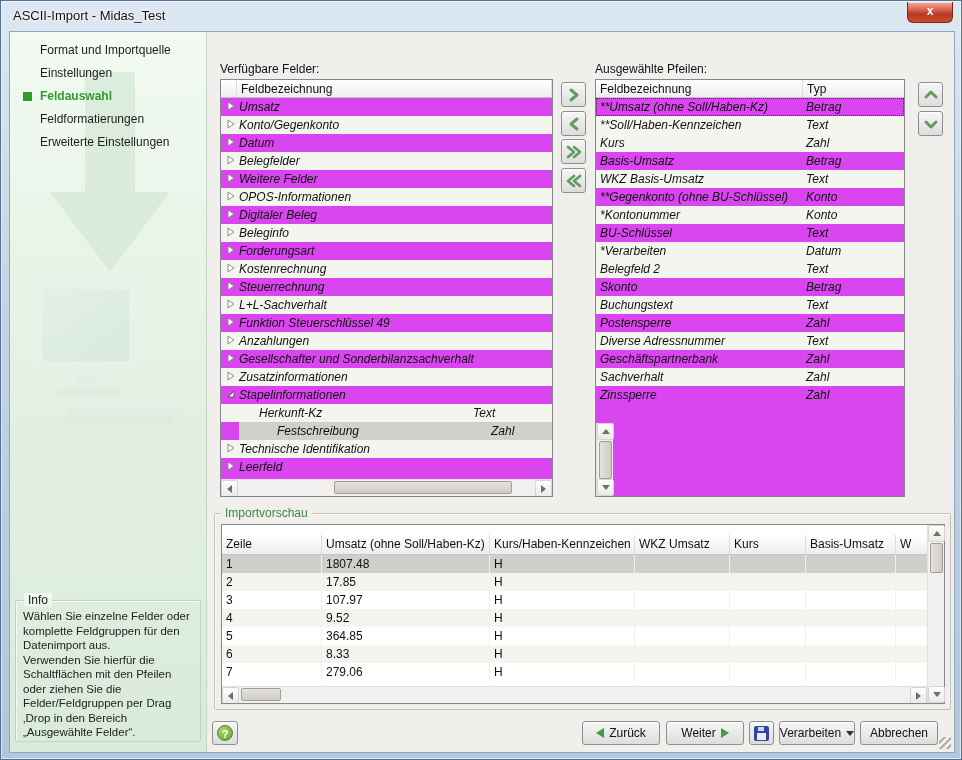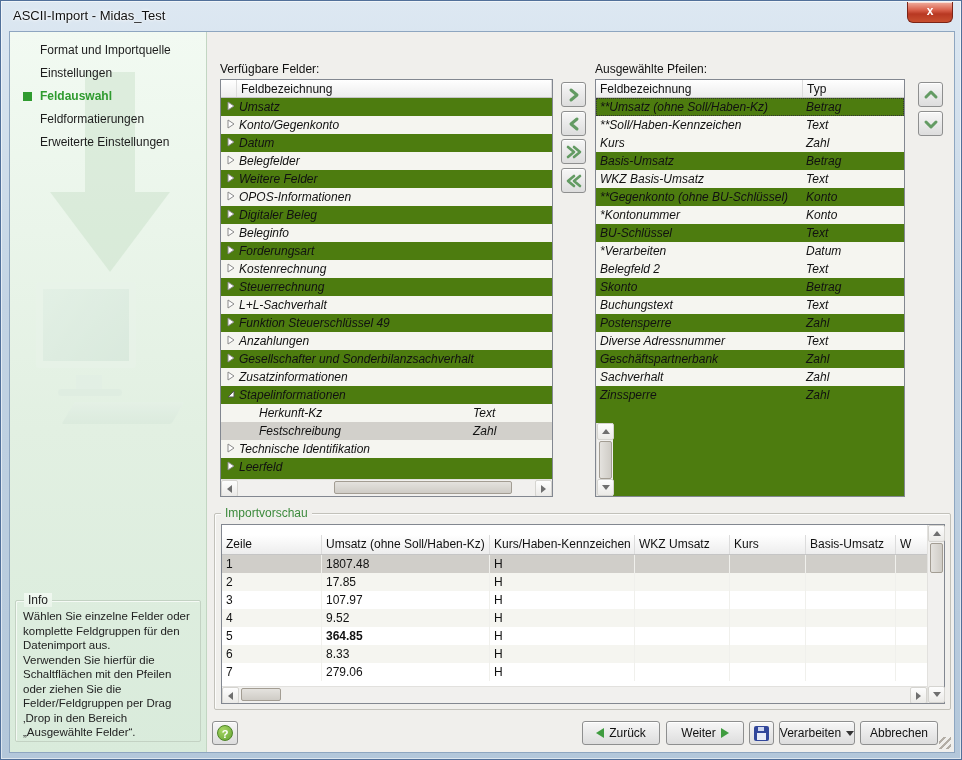--- a/index.html
+++ b/index.html
@@ -41,29 +41,29 @@
   .infobox{position:absolute;left:5px;top:568px;width:186px;height:142px;
     border:1px solid #c3d2c3;border-radius:2px;box-shadow:inset 1px 1px 0 rgba(255,255,255,.7);}
   .infobox .gb-label{position:absolute;left:8px;top:-8px;padding:0 4px;font-size:12px;color:#222;
     background:linear-gradient(180deg,#f0f8f0,#eaf4ea);}
   .infobox .info-text{position:absolute;left:7px;top:8px;width:172px;font-size:11.5px;line-height:14.5px;color:#222;}
 
   
   .pane-label{position:absolute;font-size:12px;color:#111;}
 
   
-  .listbox{position:absolute;background:#4d7c0f;border:1px solid #828790;display:flex;flex-direction:column;}
+  .listbox{position:absolute;background:#d946ef;border:1px solid #828790;display:flex;flex-direction:column;}
   .list-main{flex:1;display:flex;flex-direction:column;overflow:hidden;}
   .lv-header{display:flex;height:18px;flex:none;background:linear-gradient(180deg,#ffffff,#f4f4f4 60%,#ededed);
     border-bottom:1px solid #c5c5c5;font-size:12px;color:#111;}
   .lv-hcell{padding:1px 4px;border-right:1px solid #dcdcdc;line-height:16px;white-space:nowrap;overflow:hidden;}
   .rowarea{flex:1;overflow:hidden;position:relative;}
   .lrow{height:18px;line-height:18px;font-size:12px;color:#111;white-space:nowrap;position:relative;cursor:default;font-style:italic;}
   .lrow.alt{background:#f5f5f0;}
-  .lrow.sel{background:#d2d0cb;}
+  .lrow.sel{background:#d2d0cb;margin-left:18px;}
   .lrow.focus{outline:1px dotted #333;outline-offset:-1px;}
 
   
   .tree-exp{display:inline-block;width:16px;text-align:center;vertical-align:top;}
   .tree-label{display:inline-block;vertical-align:top;}
   .tree-typ{position:absolute;left:252px;top:0;}
 
   
   .selrow-name{display:inline-block;width:206px;padding-left:4px;overflow:hidden;vertical-align:top;}
   .selrow-typ{display:inline-block;padding-left:4px;vertical-align:top;}
@@ -356,21 +356,21 @@
                 <div class="pv-cell" style="width: 100px;">4</div>
                 <div class="pv-cell" style="width: 168px;">9.52</div>
                 <div class="pv-cell" style="width: 145px;">H</div>
                 <div class="pv-cell" style="width: 95px;"></div>
                 <div class="pv-cell" style="width: 76px;"></div>
                 <div class="pv-cell" style="width: 90px;"></div>
                 <div class="pv-cell" style="width: 33px;"></div>
               </div>
               <div class="pv-row">
                 <div class="pv-cell" style="width: 100px;">5</div>
-                <div class="pv-cell" style="width: 168px; font-weight: bold;">364.85</div>
+                <div class="pv-cell" style="width: 168px;">364.85</div>
                 <div class="pv-cell" style="width: 145px;">H</div>
                 <div class="pv-cell" style="width: 95px;"></div>
                 <div class="pv-cell" style="width: 76px;"></div>
                 <div class="pv-cell" style="width: 90px;"></div>
                 <div class="pv-cell" style="width: 33px;"></div>
               </div>
               <div class="pv-row alt">
                 <div class="pv-cell" style="width: 100px;">6</div>
                 <div class="pv-cell" style="width: 168px;">8.33</div>
                 <div class="pv-cell" style="width: 145px;">H</div>

